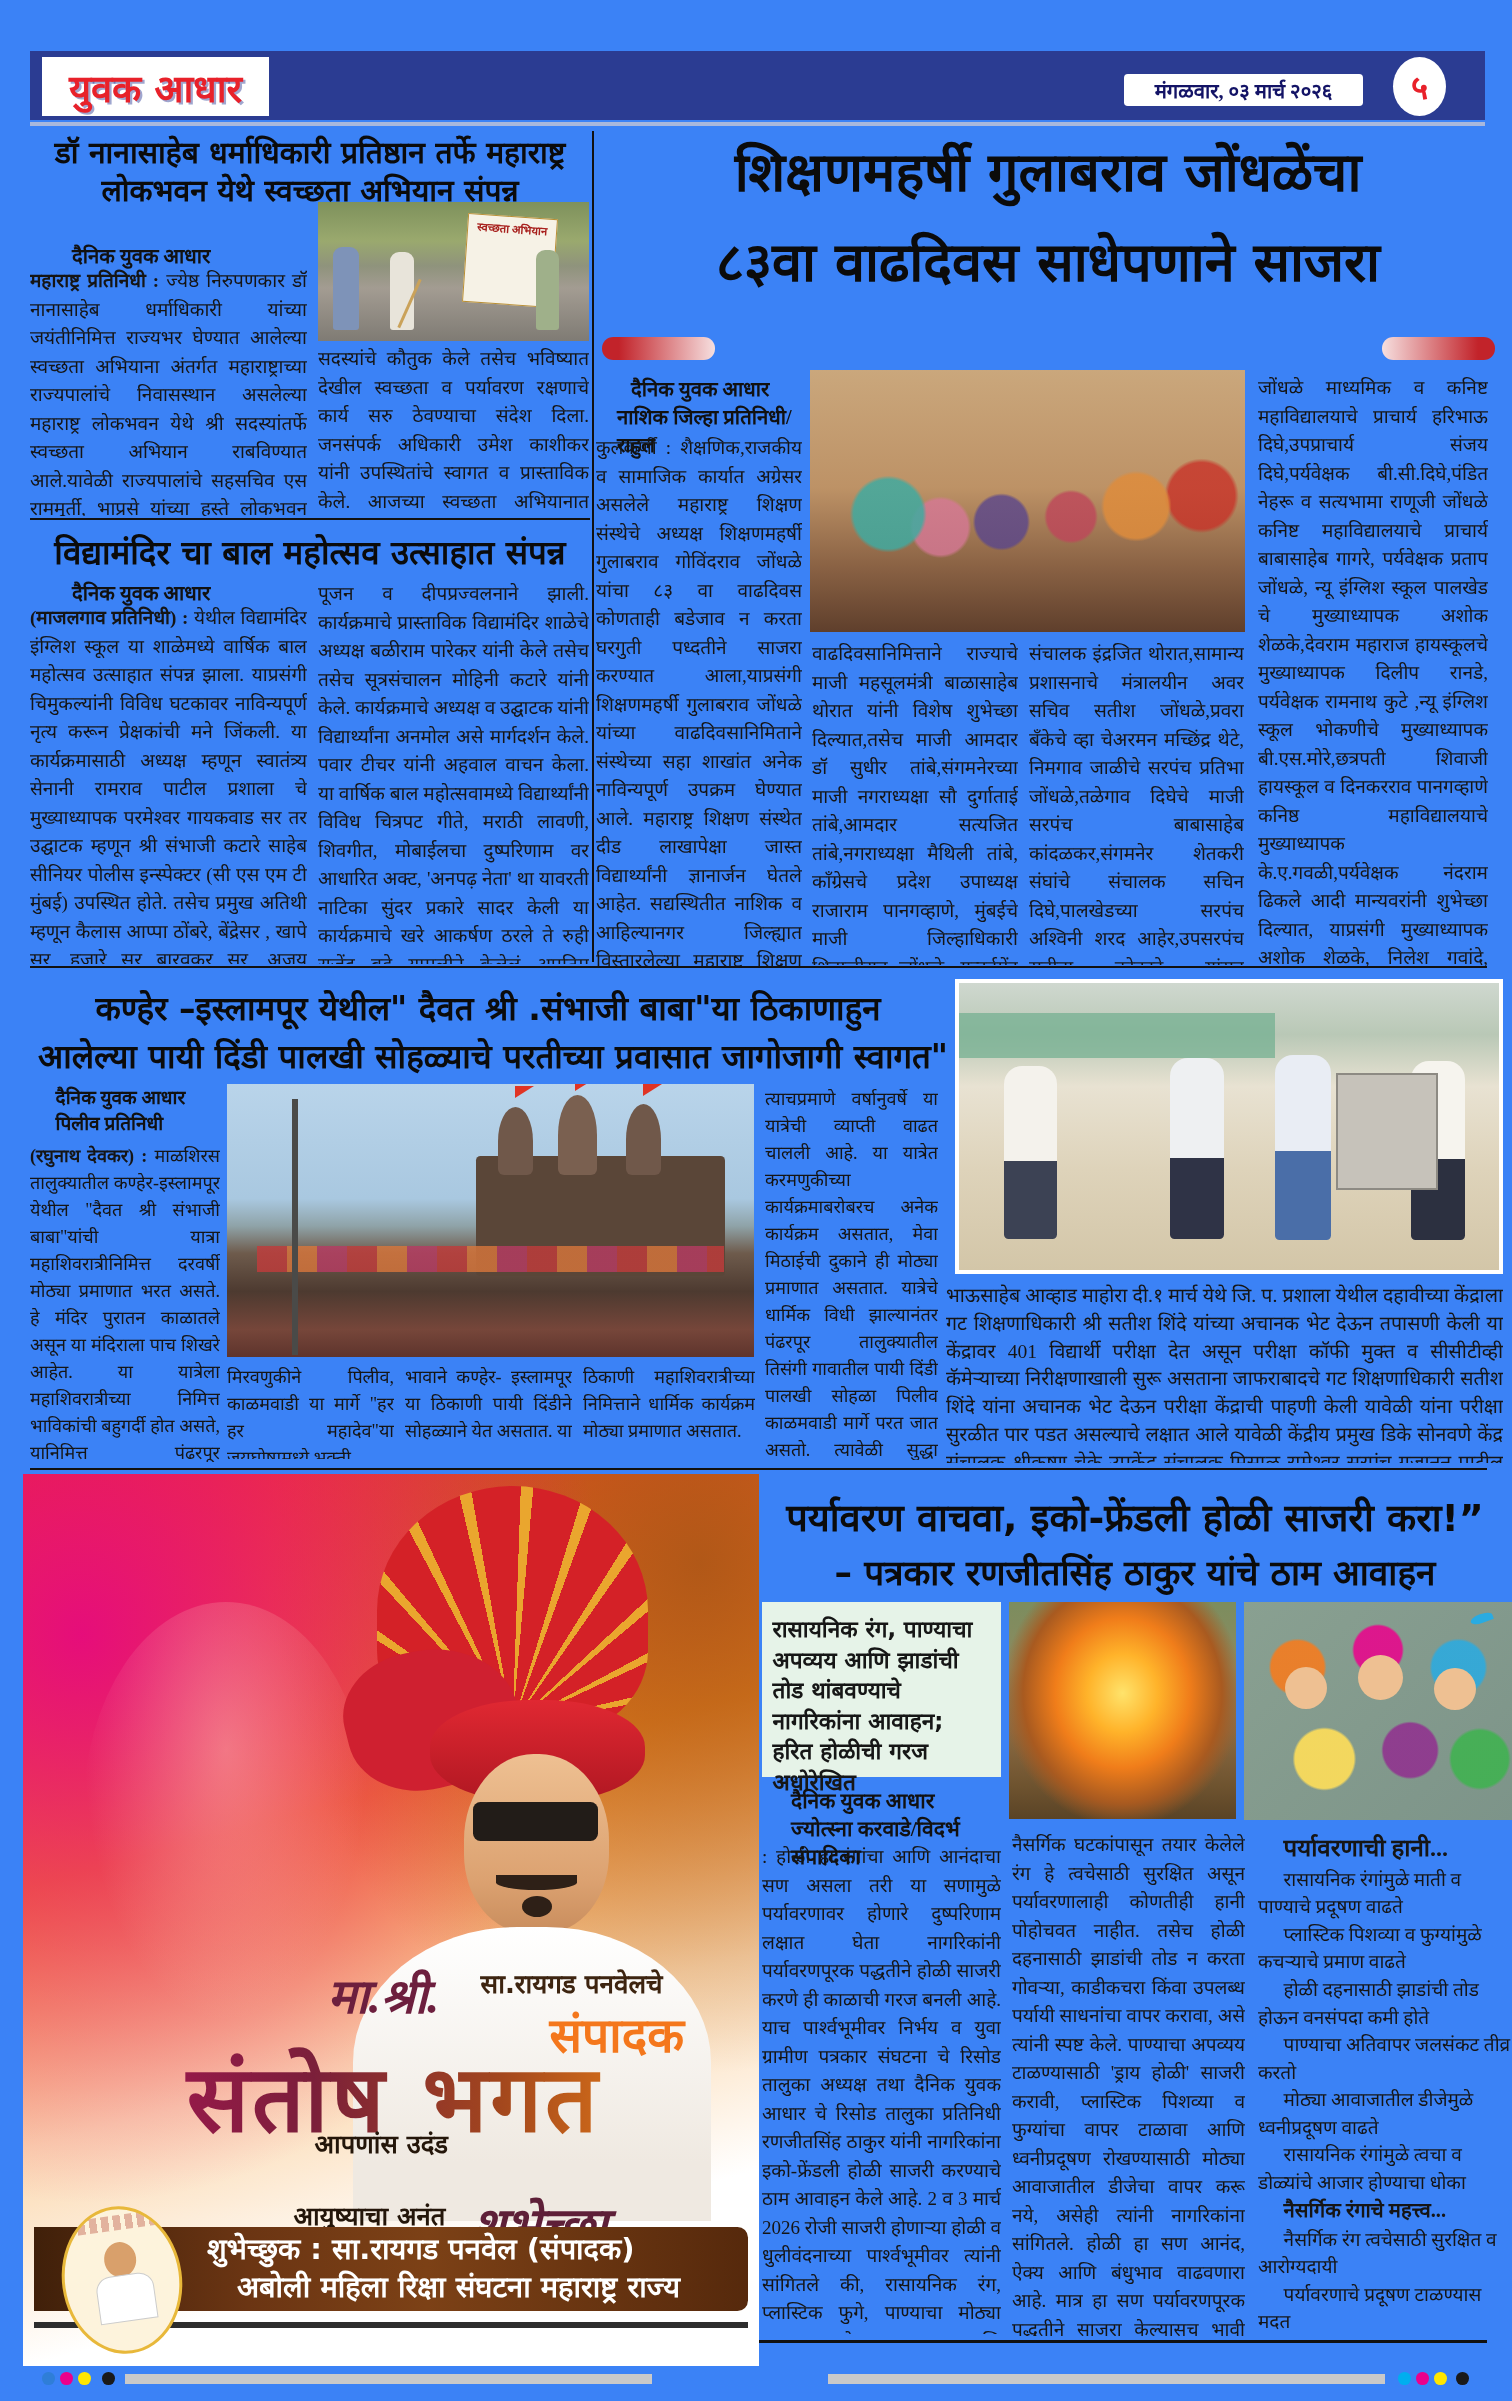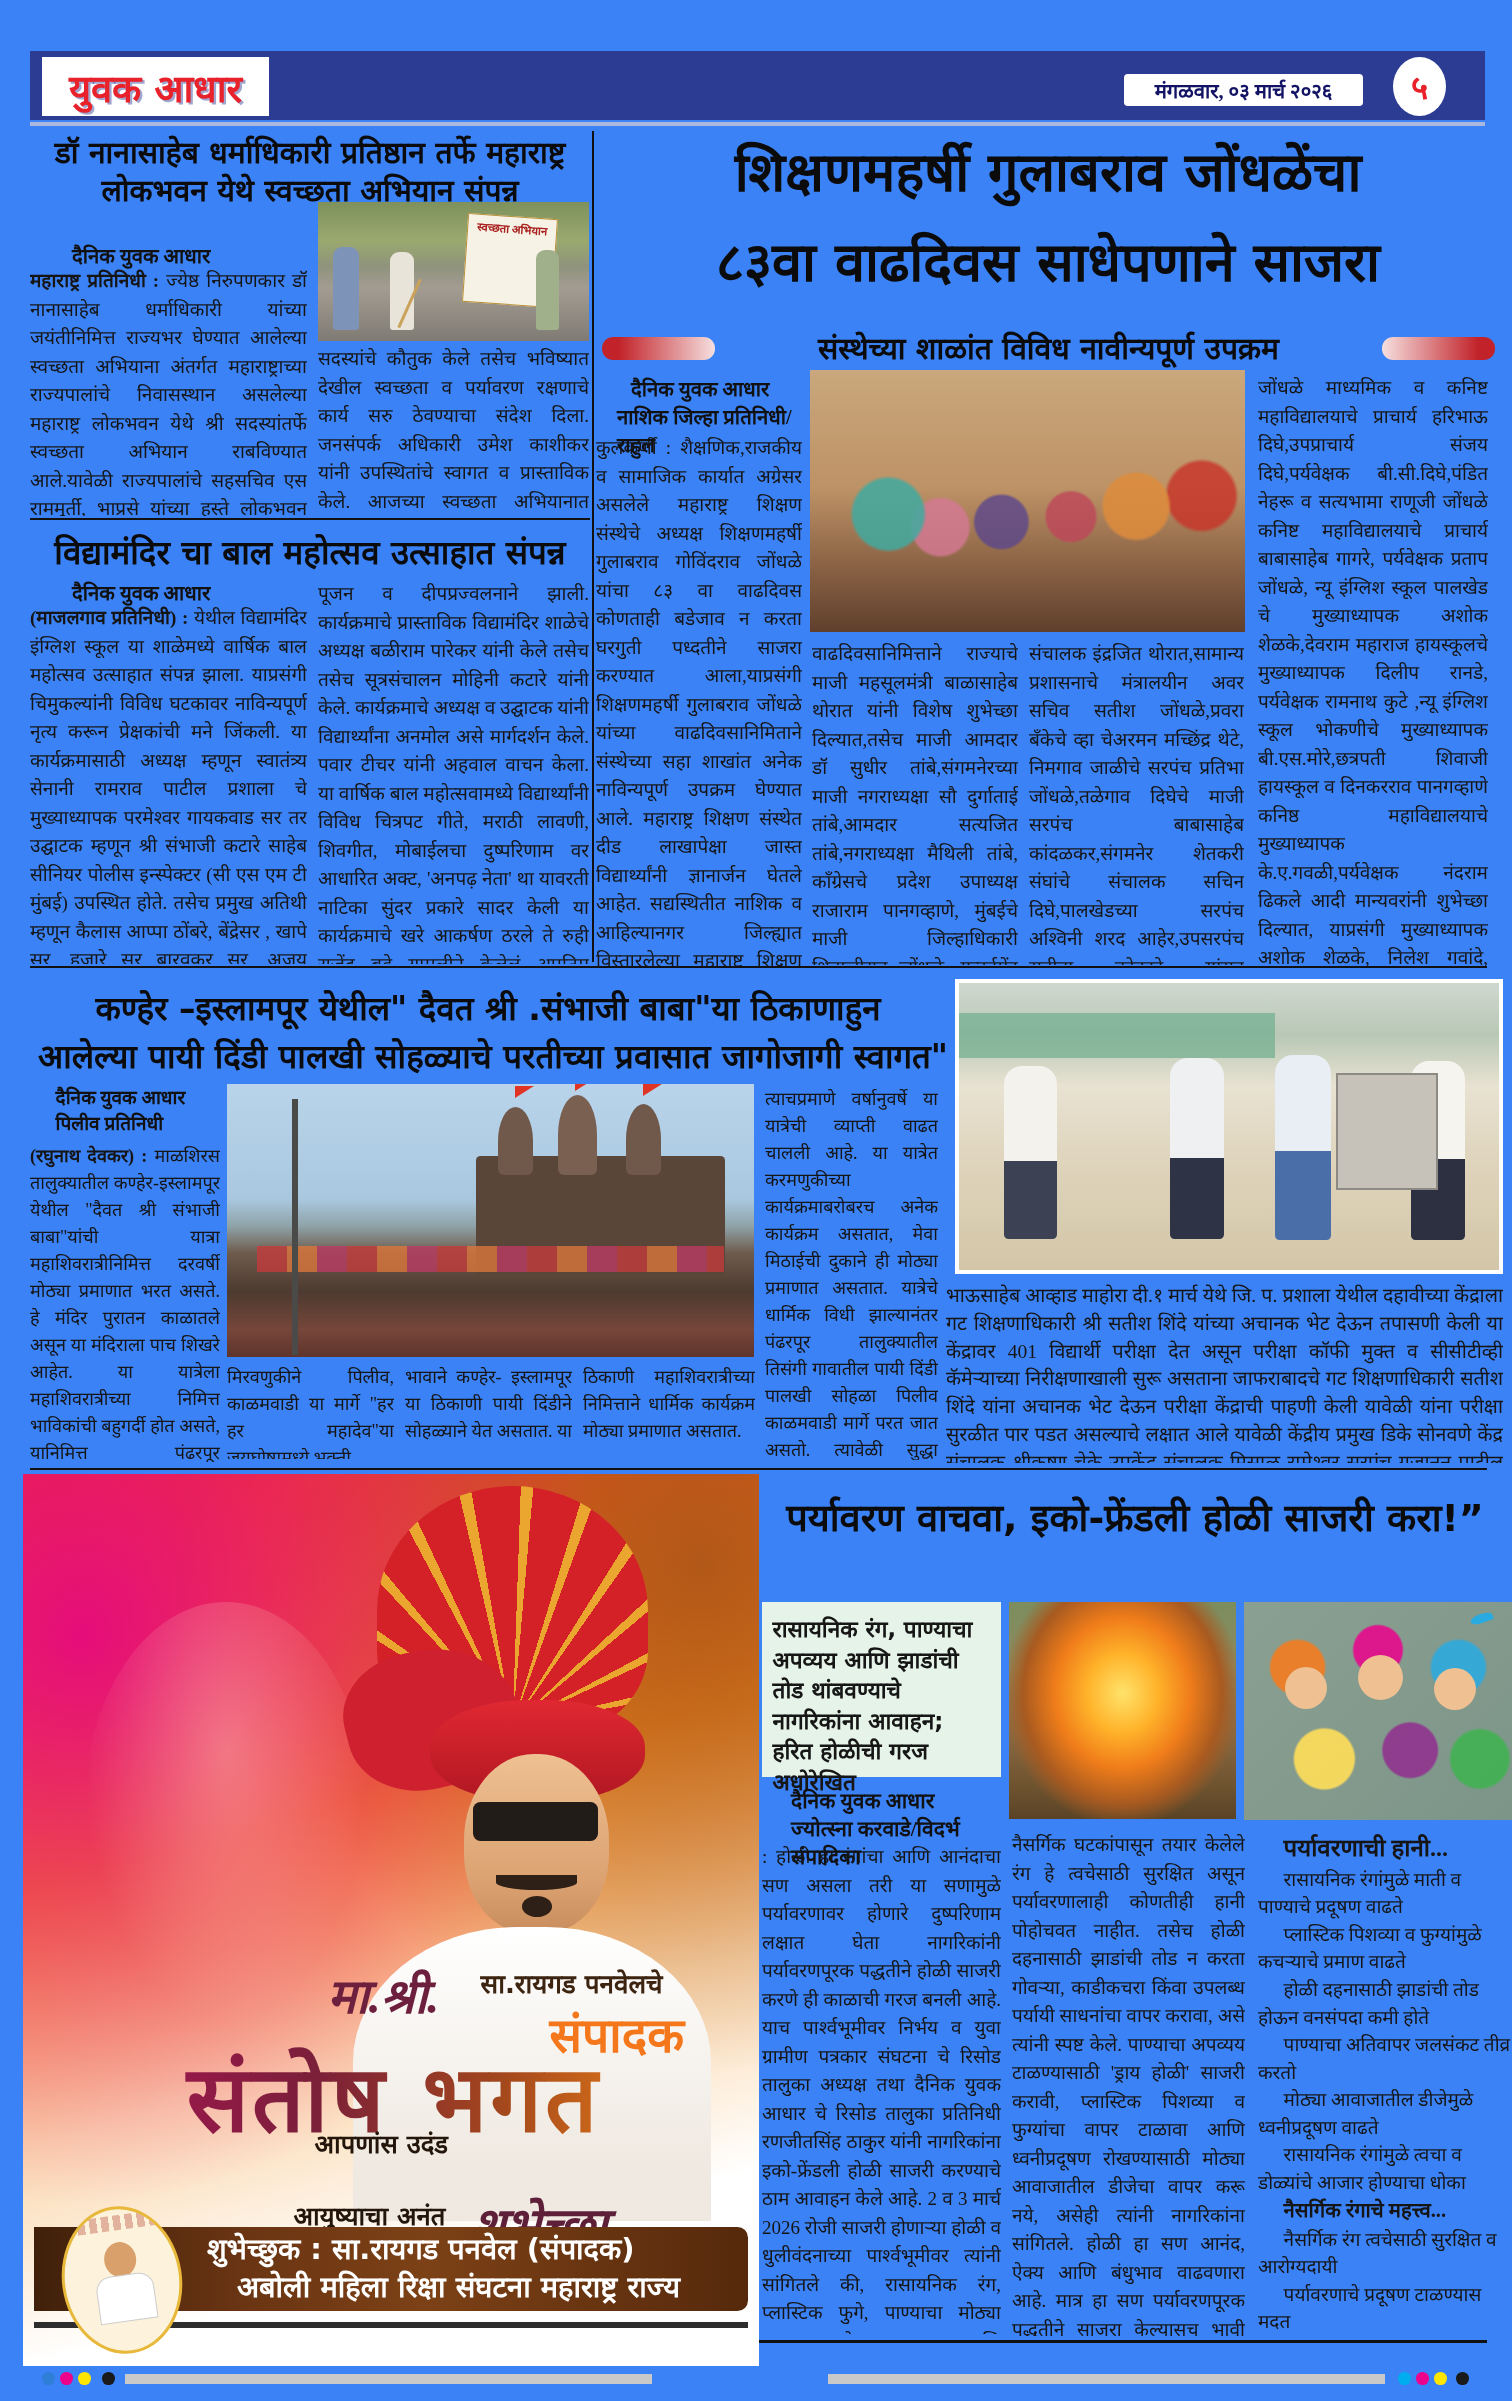--- a/index.html
+++ b/index.html
@@ -50,21 +50,20 @@
     <div style="position:absolute;left:15px;top:45px;width:25.6px;height:83px;background:#7e93b8;border-radius:9px 9px 3px 3px;"></div>
     <div style="position:absolute;left:72px;top:50px;width:24px;height:78px;background:#e8e4da;border-radius:9px 9px 3px 3px;"></div>
     <div style="position:absolute;left:218px;top:48px;width:22.6px;height:80px;background:#9fb08a;border-radius:9px 9px 3px 3px;"></div>
     <div style="position:absolute;left:90px;top:75px;width:3px;height:53px;background:#caa25a;transform:rotate(24deg);"></div>
   </div>
   <div class="abs just" style="left:318px;top:345px;width:271px;height:170px;">सदस्यांचे कौतुक केले तसेच भविष्यात देखील स्वच्छता व पर्यावरण रक्षणाचे कार्य सरु ठेवण्याचा संदेश दिला. जनसंपर्क अधिकारी उमेश काशीकर यांनी उपस्थितांचे स्वागत व प्रास्ताविक केले. आजच्या स्वच्छता अभियानात जवळपास दोनशे श्री सदस्यांनी भाग घेतला व लोकभवनातील समुद्र किनारा व इतर परिसरातून 416 किलो प्लास्टिक - थर्माकोल कचरा गोळा केला.</div>
 
   <div class="abs hl" style="left:602px;top:142px;width:892px;height:87px;font-size:54px;line-height:1.15;white-space:nowrap;">शिक्षणमहर्षी गुलाबराव जोंधळेंचा</div>
   <div class="abs hl" style="left:602px;top:232px;width:892px;height:87px;font-size:54px;line-height:1.15;white-space:nowrap;">८३वा वाढदिवस साधेपणाने साजरा</div>
   <div class="abs" style="left:602px;top:337px;width:113px;height:22.6px;border-radius:11.3px;background:linear-gradient(90deg,#c2232a 15%,#f6dfdf 100%);"></div>
-  <div class="abs hl" style="left:719px;top:327px;width:659px;height:41px;font-size:30px;font-weight:700;">संस्थेच्या शाळांत विविध नावीन्यपूर्ण उपक्रम</div>
   <div class="abs" style="left:1382px;top:337px;width:113px;height:22.6px;border-radius:11.3px;background:linear-gradient(270deg,#c2232a 15%,#f6dfdf 100%);"></div>
 
   <div class="abs" style="left:602px;top:374px;width:205px;">
     <div class="byline" style="padding-left:29px;">दैनिक युवक आधार</div>
     <div class="byline" style="padding-left:15px;">नाशिक जिल्हा प्रतिनिधी/राहुल</div>
   </div>
   <div class="abs just" style="left:596px;top:434px;width:206px;height:532px;">कुलकर्णी : शैक्षणिक,राजकीय व सामाजिक कार्यात अग्रेसर असलेले महाराष्ट्र शिक्षण संस्थेचे अध्यक्ष शिक्षणमहर्षी गुलाबराव गोविंदराव जोंधळे यांचा ८३ वा वाढदिवस कोणताही बडेजाव न करता घरगुती पध्दतीने साजरा करण्यात आला,याप्रसंगी शिक्षणमहर्षी गुलाबराव जोंधळे यांच्या वाढदिवसानिमिताने संस्थेच्या सहा शाखांत अनेक नाविन्यपूर्ण उपक्रम घेण्यात आले. महाराष्ट्र शिक्षण संस्थेत दीड लाखापेक्षा जास्त विद्यार्थ्यांनी ज्ञानार्जन घेतले आहेत. सद्यस्थितीत नाशिक व आहिल्यानगर जिल्ह्यात विस्तारलेल्या महाराष्ट्र शिक्षण संस्थेच्या निमगाव जाळी,तळेगाव दिघे ता संगमनेर,पालखेड(मिरचीचे), उगाव ता. निफाड,म्हाळ,भोकणी ता.सिन्नर आदी ठिकाणी माध्यमिक व उच्च माध्यमिक विद्यालये असून संस्थेचे आजतागायत अनेक विद्यार्थी उच्च पदस्थ अधिकारी तसेच कृषी, शैक्षणिक, सामाजिक,राजकीय क्षेत्रात कार्यरत राहून आपल्या कामाचा उल्लेखनीय ठसा उमटवत आहेत,</div>
 
   <div class="abs photo" style="left:810px;top:370px;width:435px;height:262px;background:
        radial-gradient(circle at 18% 55%, rgba(64,170,160,.85) 0 9%, rgba(64,170,160,0) 10%),
@@ -165,20 +164,21 @@
     <div style="position:absolute;left:11.3px;top:848px;width:714px;height:6px;background:#2d2d2d;"></div>
 
     <div style="position:absolute;left:39px;top:732px;width:114px;height:142px;background:#fdf3dc;border:3.8px solid #e8b83a;border-radius:50%;transform:rotate(-8deg);overflow:hidden;">
       <div style="position:absolute;left:42px;top:33px;width:32px;height:35px;background:#d9a06b;border-radius:50%;"></div>
       <div style="position:absolute;left:30px;top:66px;width:56px;height:45px;background:#ffffff;border-radius:15px 15px 0 0;border:0.8px solid #ccc;"></div>
       <div style="position:absolute;left:7.5px;top:6px;width:98px;height:15px;background:repeating-linear-gradient(90deg,#b03a2a 0 7.5px,transparent 7.5px 12px);opacity:.35;"></div>
     </div>
   </div>
 
   <div class="abs hl" style="left:762px;top:1490px;width:746px;height:47px;font-size:38px;white-space:nowrap;">पर्यावरण वाचवा, इको-फ्रेंडली होळी साजरी करा!”</div>
+  <div class="abs hl" style="left:762px;top:1548px;width:746px;height:45px;font-size:35px;white-space:nowrap;">– पत्रकार रणजीतसिंह ठाकुर यांचे ठाम आवाहन</div>
 
   <div class="abs" style="left:762px;top:1602px;width:239px;height:175px;background:#e6f3e8;padding:12px 10.5px;box-sizing:border-box;">
     <span style="font-weight:800;font-size:22.6px;line-height:1.35;color:#161616;font-family:'DejaVu Sans','Liberation Sans',sans-serif;">रासायनिक रंग, पाण्याचा अपव्यय आणि झाडांची तोड थांबवण्याचे नागरिकांना आवाहन; हरित होळीची गरज अधोरेखित</span>
   </div>
 
   <div class="abs photo" style="left:1009px;top:1602px;width:227px;height:217px;background:
       radial-gradient(ellipse at 50% 42%, #ffe36b 0%, #ffb32a 22%, #f07d1a 42%, #a85a20 62%, rgba(110,74,42,0) 75%),
       linear-gradient(180deg,#7c8d5e 0%,#8c8a60 30%,#8a6a42 60%,#6e532f 85%,#5a4326 100%);"></div>
 
   <div class="abs photo" style="left:1244px;top:1602px;width:268px;height:218px;background:

